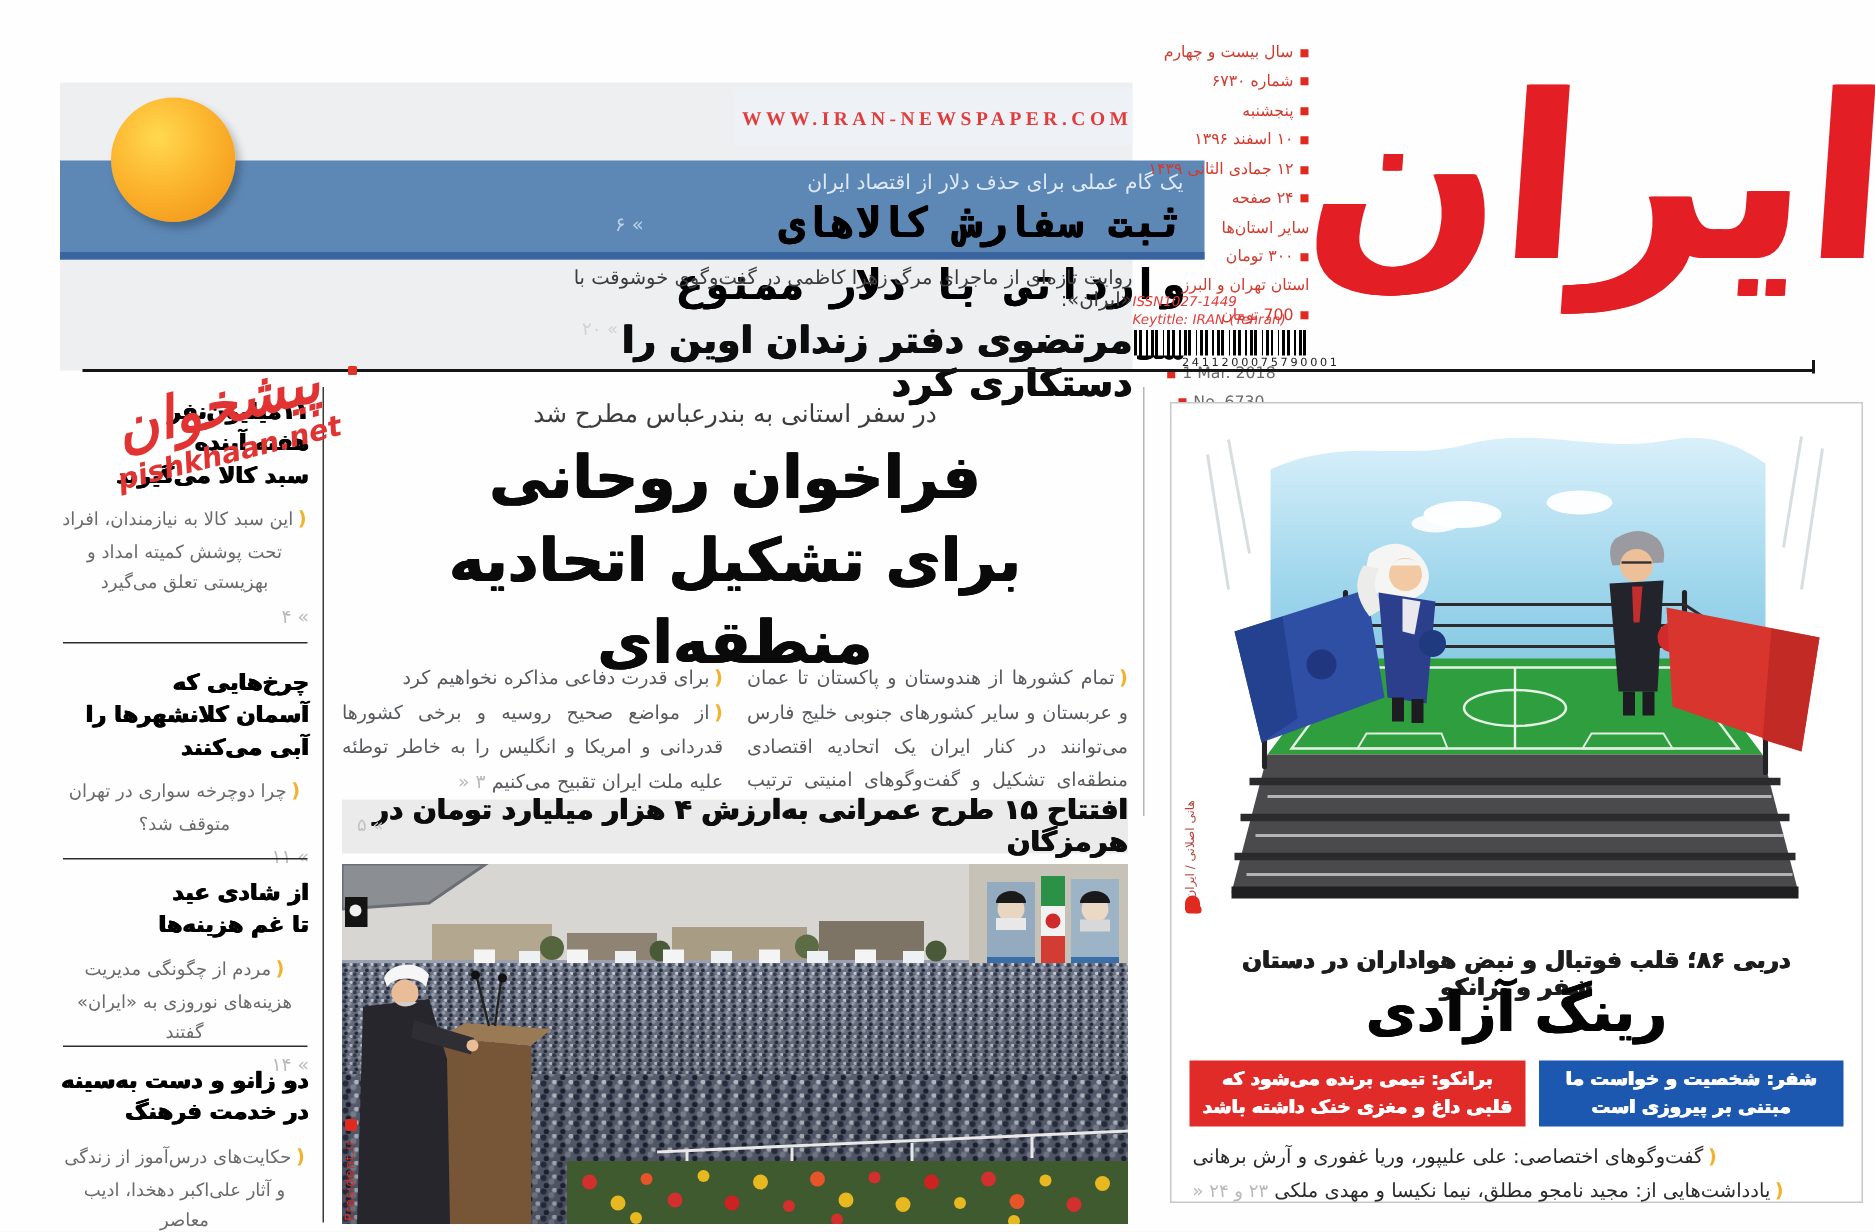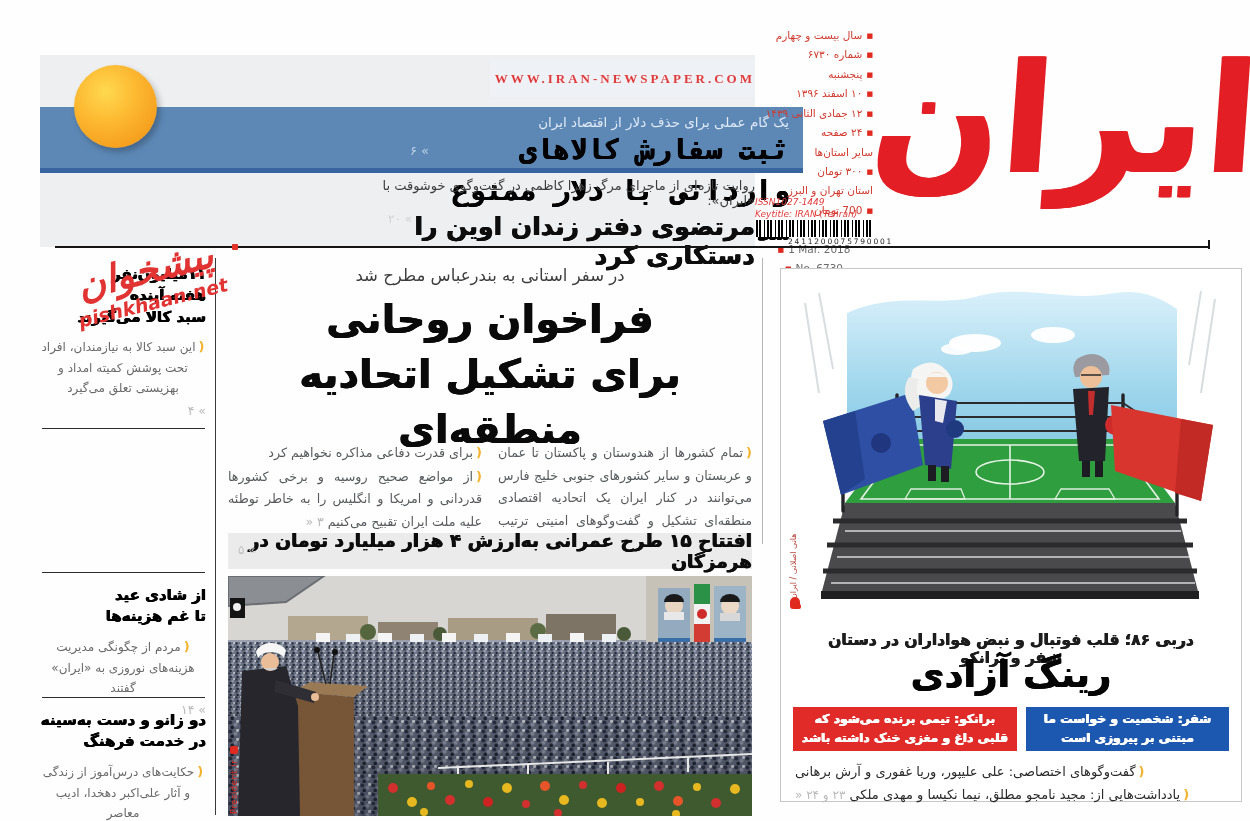--- a/index.html
+++ b/index.html
@@ -145,20 +145,27 @@
 
   <div class="abs sb" style="top:264px;">
     <div class="sb-title heavy pre">۱۱میلیون‌نفر
 هفته آینده
 سبد کالا می‌گیرند</div>
     <div class="sb-body"><span class="bullet">(</span><span>این سبد کالا به نیازمندان، افراد تحت پوشش کمیته امداد و بهزیستی تعلق می‌گیرد</span></div>
     <div class="sb-ref">۴ «</div>
   </div>
   <div class="abs sb-div" style="top:428px;"></div>
 
+  <div class="abs sb" style="top:445px;">
+    <div class="sb-title heavy pre">چرخ‌هایی که
+آسمان کلانشهرها را
+آبی می‌کنند</div>
+    <div class="sb-body"><span class="bullet">(</span><span>چرا دوچرخه سواری در تهران متوقف شد؟</span></div>
+    <div class="sb-ref">۱۱ «</div>
+  </div>
   <div class="abs sb-div" style="top:572px;"></div>
 
   <div class="abs sb" style="top:585px;">
     <div class="sb-title heavy pre">از شادی عید
 تا غم هزینه‌ها</div>
     <div class="sb-body"><span class="bullet">(</span><span>مردم از چگونگی مدیریت هزینه‌های نوروزی به «ایران» گفتند</span></div>
     <div class="sb-ref">۱۴ «</div>
   </div>
   <div class="abs sb-div" style="top:697px;"></div>
 

